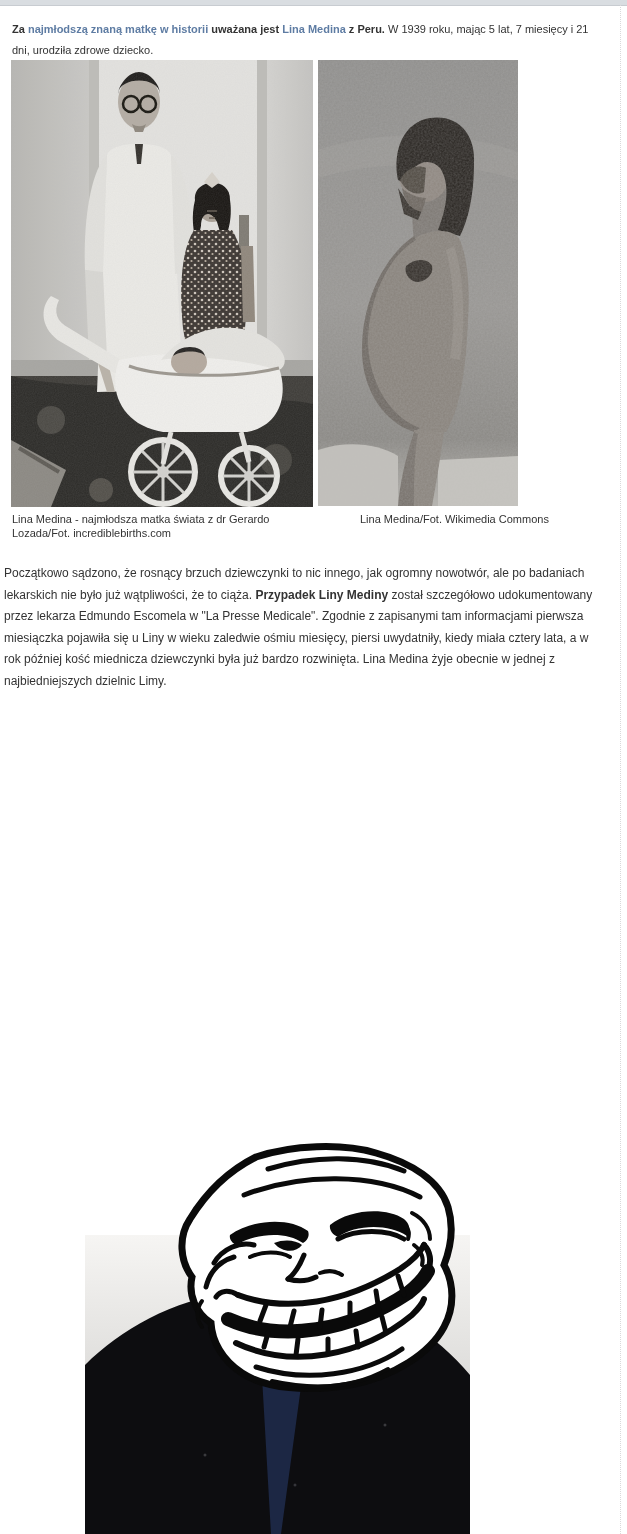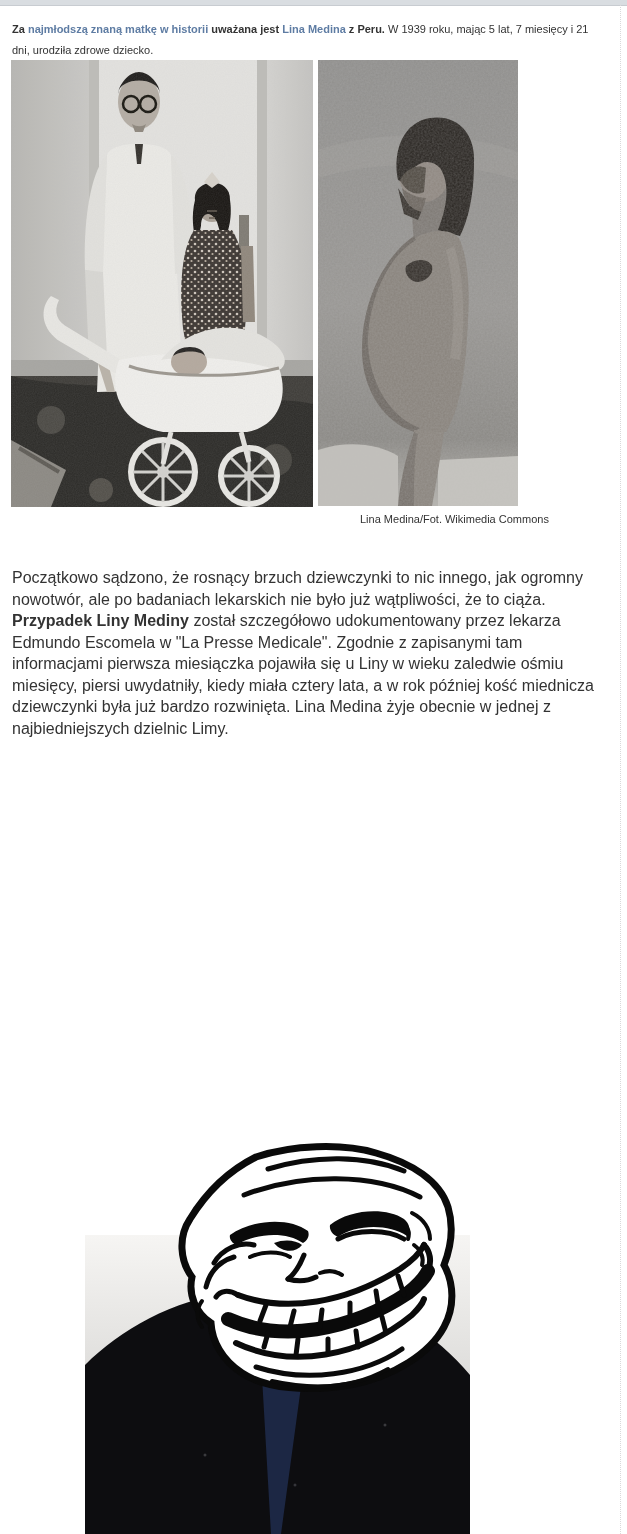--- a/index.html
+++ b/index.html
@@ -37,22 +37,22 @@
   }
   #photo-left{left:11px;}
   #photo-right{left:318px;}
   .caption{
     position:absolute;top:512px;
     font-size:11px;line-height:14px;color:#333;
   }
   #caption-left{left:12px;width:300px;}
   #caption-right{left:318px;width:210px;margin-left:42px;}
   .bodytext{
-    position:absolute;left:12px;top:551px;width:594px;
-    font-size:16px;line-height:21.5px;
+    position:absolute;left:4px;top:551px;width:594px;
+    font-size:12px;line-height:21.5px;
   }
   .meme-wrap{position:absolute;left:0;top:1140px;width:627px;height:394px;}
   #person-photo{position:absolute;left:85px;top:95px;}
   #trollface{position:absolute;left:156px;top:3px;}
 </style>
 </head>
 <body>
 
 <div id="page">
 
@@ -166,20 +166,21 @@
 
     <path d="M88,206 C96,198 110,198 114,206 C116,214 108,222 98,222 C90,220 86,212 88,206 Z" fill="#332e29"></path>
 
     <path d="M136,186 C146,214 148,260 142,300 L132,298 C138,260 136,220 128,190 Z" fill="#928c85"></path>
 
     <path d="M96,370 L126,372 C122,400 118,424 114,446 L96,446 C94,420 94,394 96,370 Z" fill="#8a847d"></path>
     <path d="M96,372 C88,396 82,422 80,446 L96,446 C96,420 96,394 100,374 Z" fill="#77716b"></path>
     <rect width="200" height="446" filter="url(#grainR)"></rect>
   </svg>
 
+  <div id="caption-left" class="caption">Lina Medina - najmłodsza matka świata z dr Gerardo Lozada/Fot. incrediblebirths.com</div>
   <div id="caption-right" class="caption">Lina Medina/Fot. Wikimedia Commons</div>
 
   <p class="bodytext"><span class="seg-normal">Początkowo sądzono, że rosnący brzuch dziewczynki to nic innego, jak ogromny nowotwór, ale po badaniach lekarskich nie było już wątpliwości, że to ciąża. </span><span class="seg-bold">Przypadek Liny Mediny</span><span class="seg-normal"> został szczegółowo udokumentowany przez lekarza Edmundo Escomela w "La Presse Medicale". Zgodnie z zapisanymi tam informacjami pierwsza miesiączka pojawiła się u Liny w wieku zaledwie ośmiu miesięcy, piersi uwydatniły, kiedy miała cztery lata, a w rok później kość miednicza dziewczynki była już bardzo rozwinięta. Lina Medina żyje obecnie w jednej z najbiedniejszych dzielnic Limy.</span></p>
 
   <div class="meme-wrap">
 
     <svg id="person-photo" width="385" height="299" viewBox="0 0 385 299">
       <defs>
         <linearGradient id="bgP" x1="0" y1="0" x2="0" y2="1">
           <stop offset="0" stop-color="#f6f5f3"></stop>

